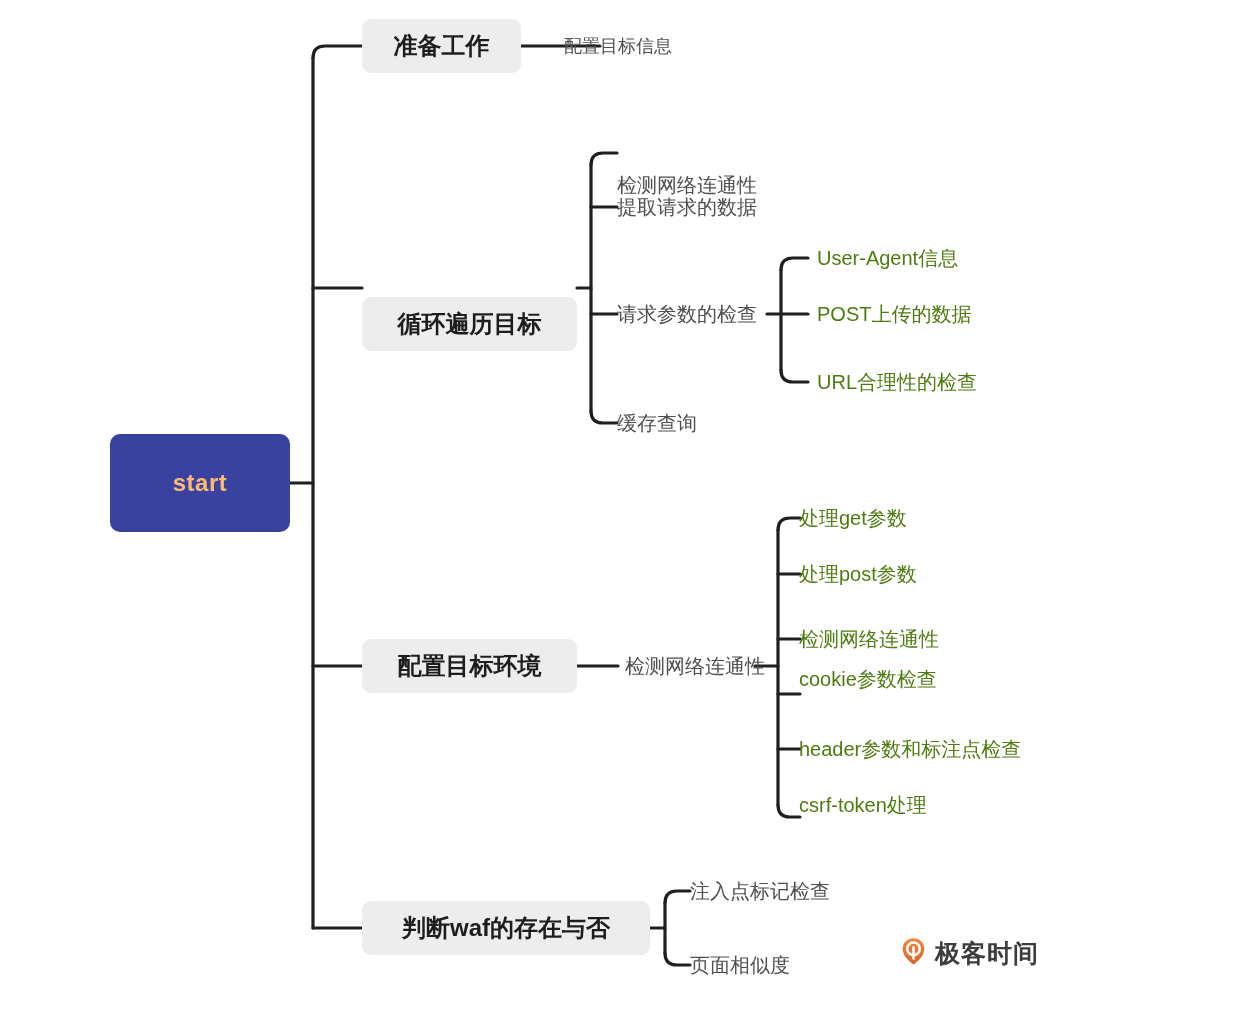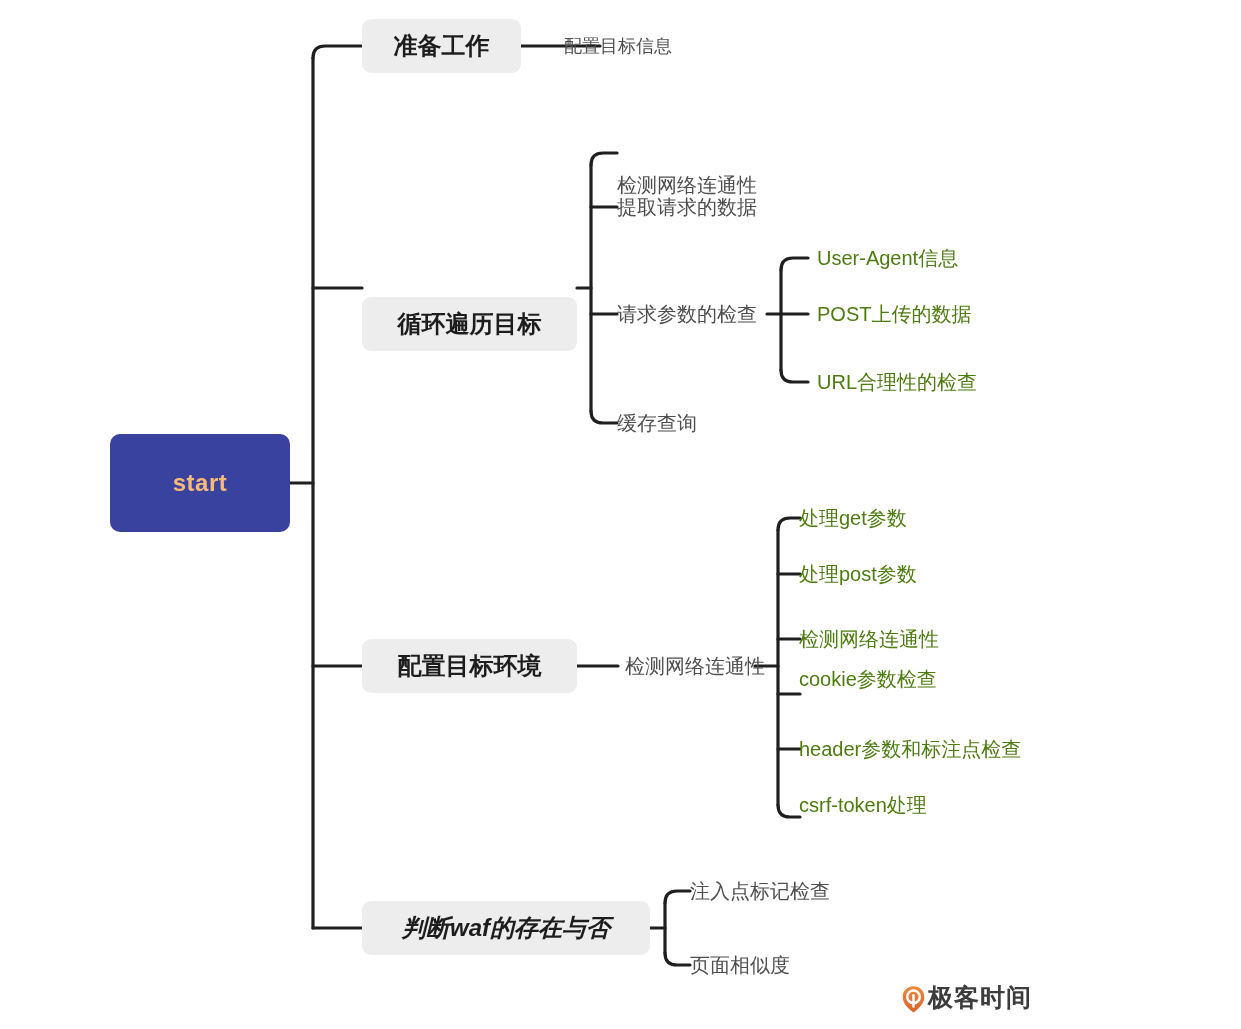--- a/index.html
+++ b/index.html
@@ -64,22 +64,22 @@
   .l3-node {
     color: #4d7c0f;
     font-size: 20px;
     font-weight: normal;
     justify-content: flex-start;
   }
   
   #watermark {
     position: absolute;
     display: flex;
-    align-items: flex-end;
-    margin-top: 44px;
+    align-items: flex-start;
+    gap: 7px;
   }
   #watermark .wm-mark {
     width: 29px;
     height: 29px;
     position: relative;
     display: block;
   }
   #watermark .wm-text {
     font-size: 25px;
     color: #3c3c3c;
@@ -194,21 +194,21 @@
   <div class="node l3-node" style="left:799px; top:664px; height:30px;">
     <span>cookie参数检查</span>
   </div>
   <div class="node l3-node" style="left:799px; top:734px; height:30px;">
     <span>header参数和标注点检查</span>
   </div>
   <div class="node l3-node" style="left:799px; top:790px; height:30px;">
     <span>csrf-token处理</span>
   </div>
 
-  <div class="node l1-node" style="left:362px; top:901px; width:288px; height:54px;font-style:italic;">
+  <div class="node l1-node" style="left:362px; top:901px; width:288px; height:54px;">
     <span>判断waf的存在与否</span>
   </div>
   <div class="node l2-node" style="left:690px; top:876px; height:30px;">
     <span>注入点标记检查</span>
   </div>
   <div class="node l2-node" style="left:690px; top:950px; height:30px;">
     <span>页面相似度</span>
   </div>
 
   <div id="watermark" style="left:899px; top:937px;">

